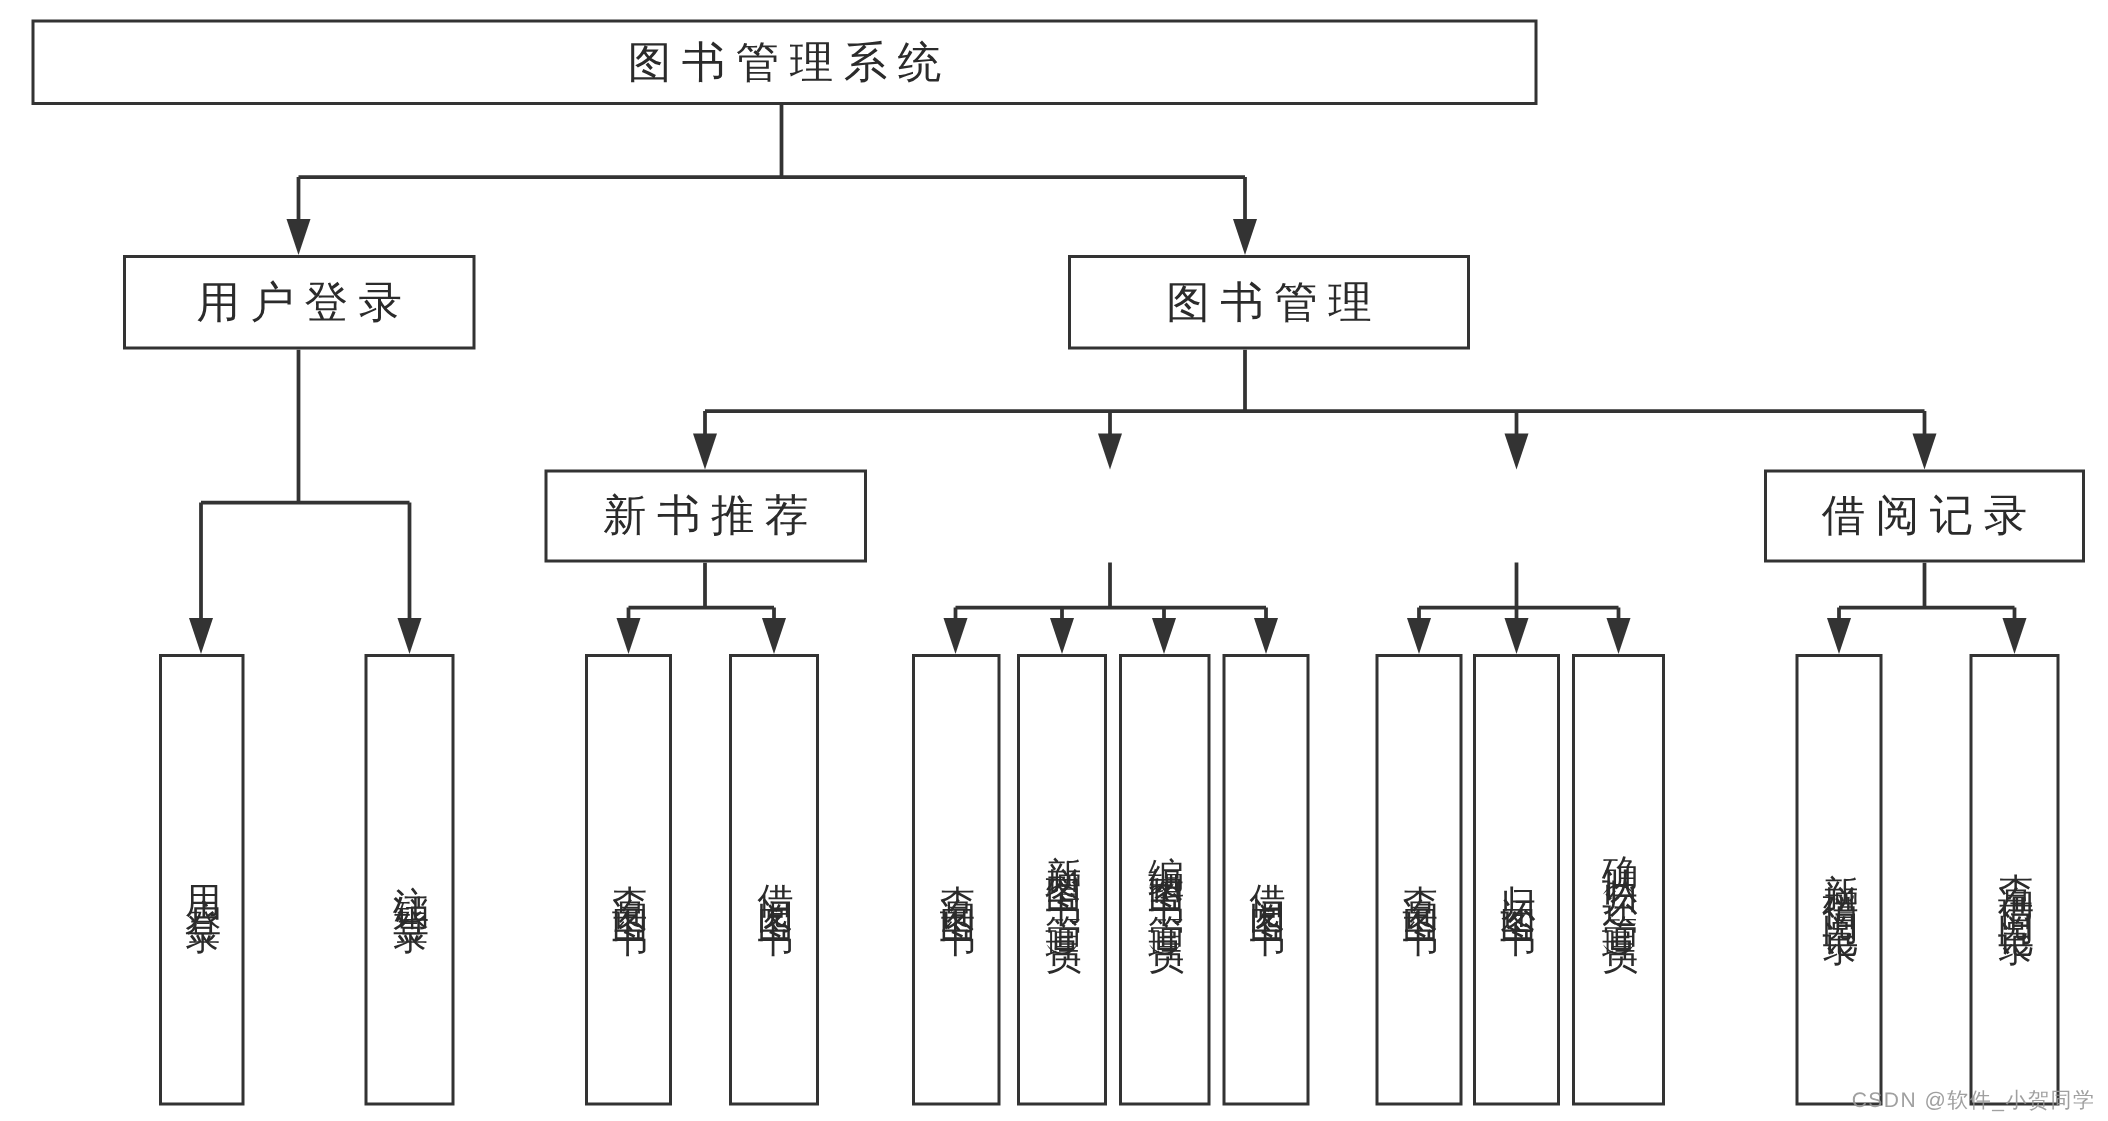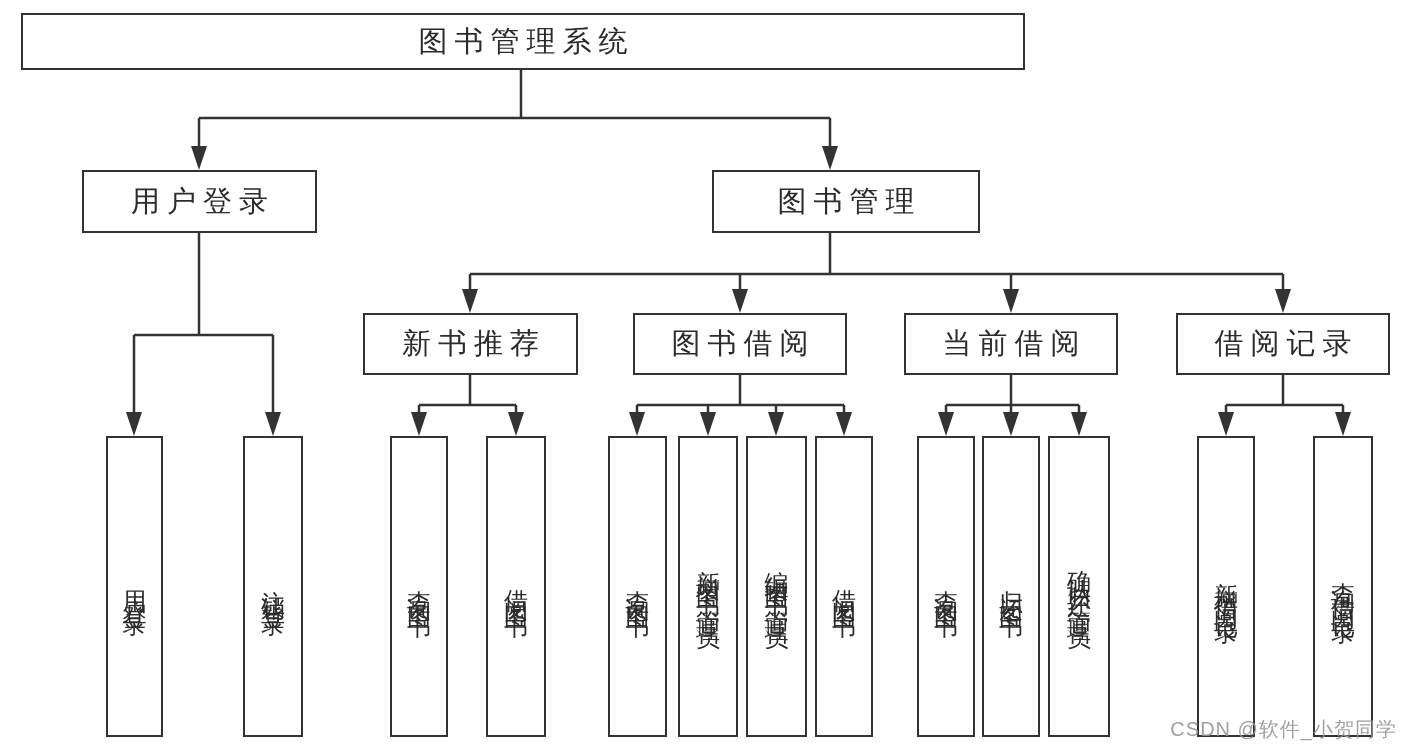--- a/index.html
+++ b/index.html
@@ -50,21 +50,21 @@
   .b-c2{left:678px;width:60px;}
   .b-c3{left:746px;width:61px;}
   .b-c4{left:815px;width:58px;}
   .b-d1{left:917px;width:58px;}
   .b-d2{left:982px;width:58px;}
   .b-d3{left:1048px;width:62px;}
   .b-e1{left:1197px;width:58px;}
   .b-e2{left:1313px;width:60px;}
   .watermark{
     position:absolute;right:8px;bottom:4px;
-    font-size:20px;letter-spacing:1px;
+    font-size:14px;letter-spacing:1px;
     color:rgba(150,150,150,0.9);
     z-index:5;white-space:nowrap;
   }
 </style>
 </head>
 <body>
 
 <div class="canvas">
 
   <svg class="wires" width="1405" height="747" viewBox="0 0 1405 747">
@@ -111,26 +111,20 @@
   <div class="box b-l2-login">
     <span class="hlabel">用户登录</span>
   </div>
   <div class="box b-l2-mgmt">
     <span class="hlabel">图书管理</span>
   </div>
 
   <div class="box b-l3 b-l3-new">
     <span class="hlabel">新书推荐</span>
   </div>
-  <div class="box b-l3 b-l3-borrow">
-    <span class="hlabel">图书借阅</span>
-  </div>
-  <div class="box b-l3 b-l3-current">
-    <span class="hlabel">当前借阅</span>
-  </div>
   <div class="box b-l3 b-l3-records">
     <span class="hlabel">借阅记录</span>
   </div>
 
   <div class="box leaf b-a1">
     <span class="vtext">用户登录</span>
   </div>
   <div class="box leaf b-a2">
     <span class="vtext">注销登录</span>
   </div>

